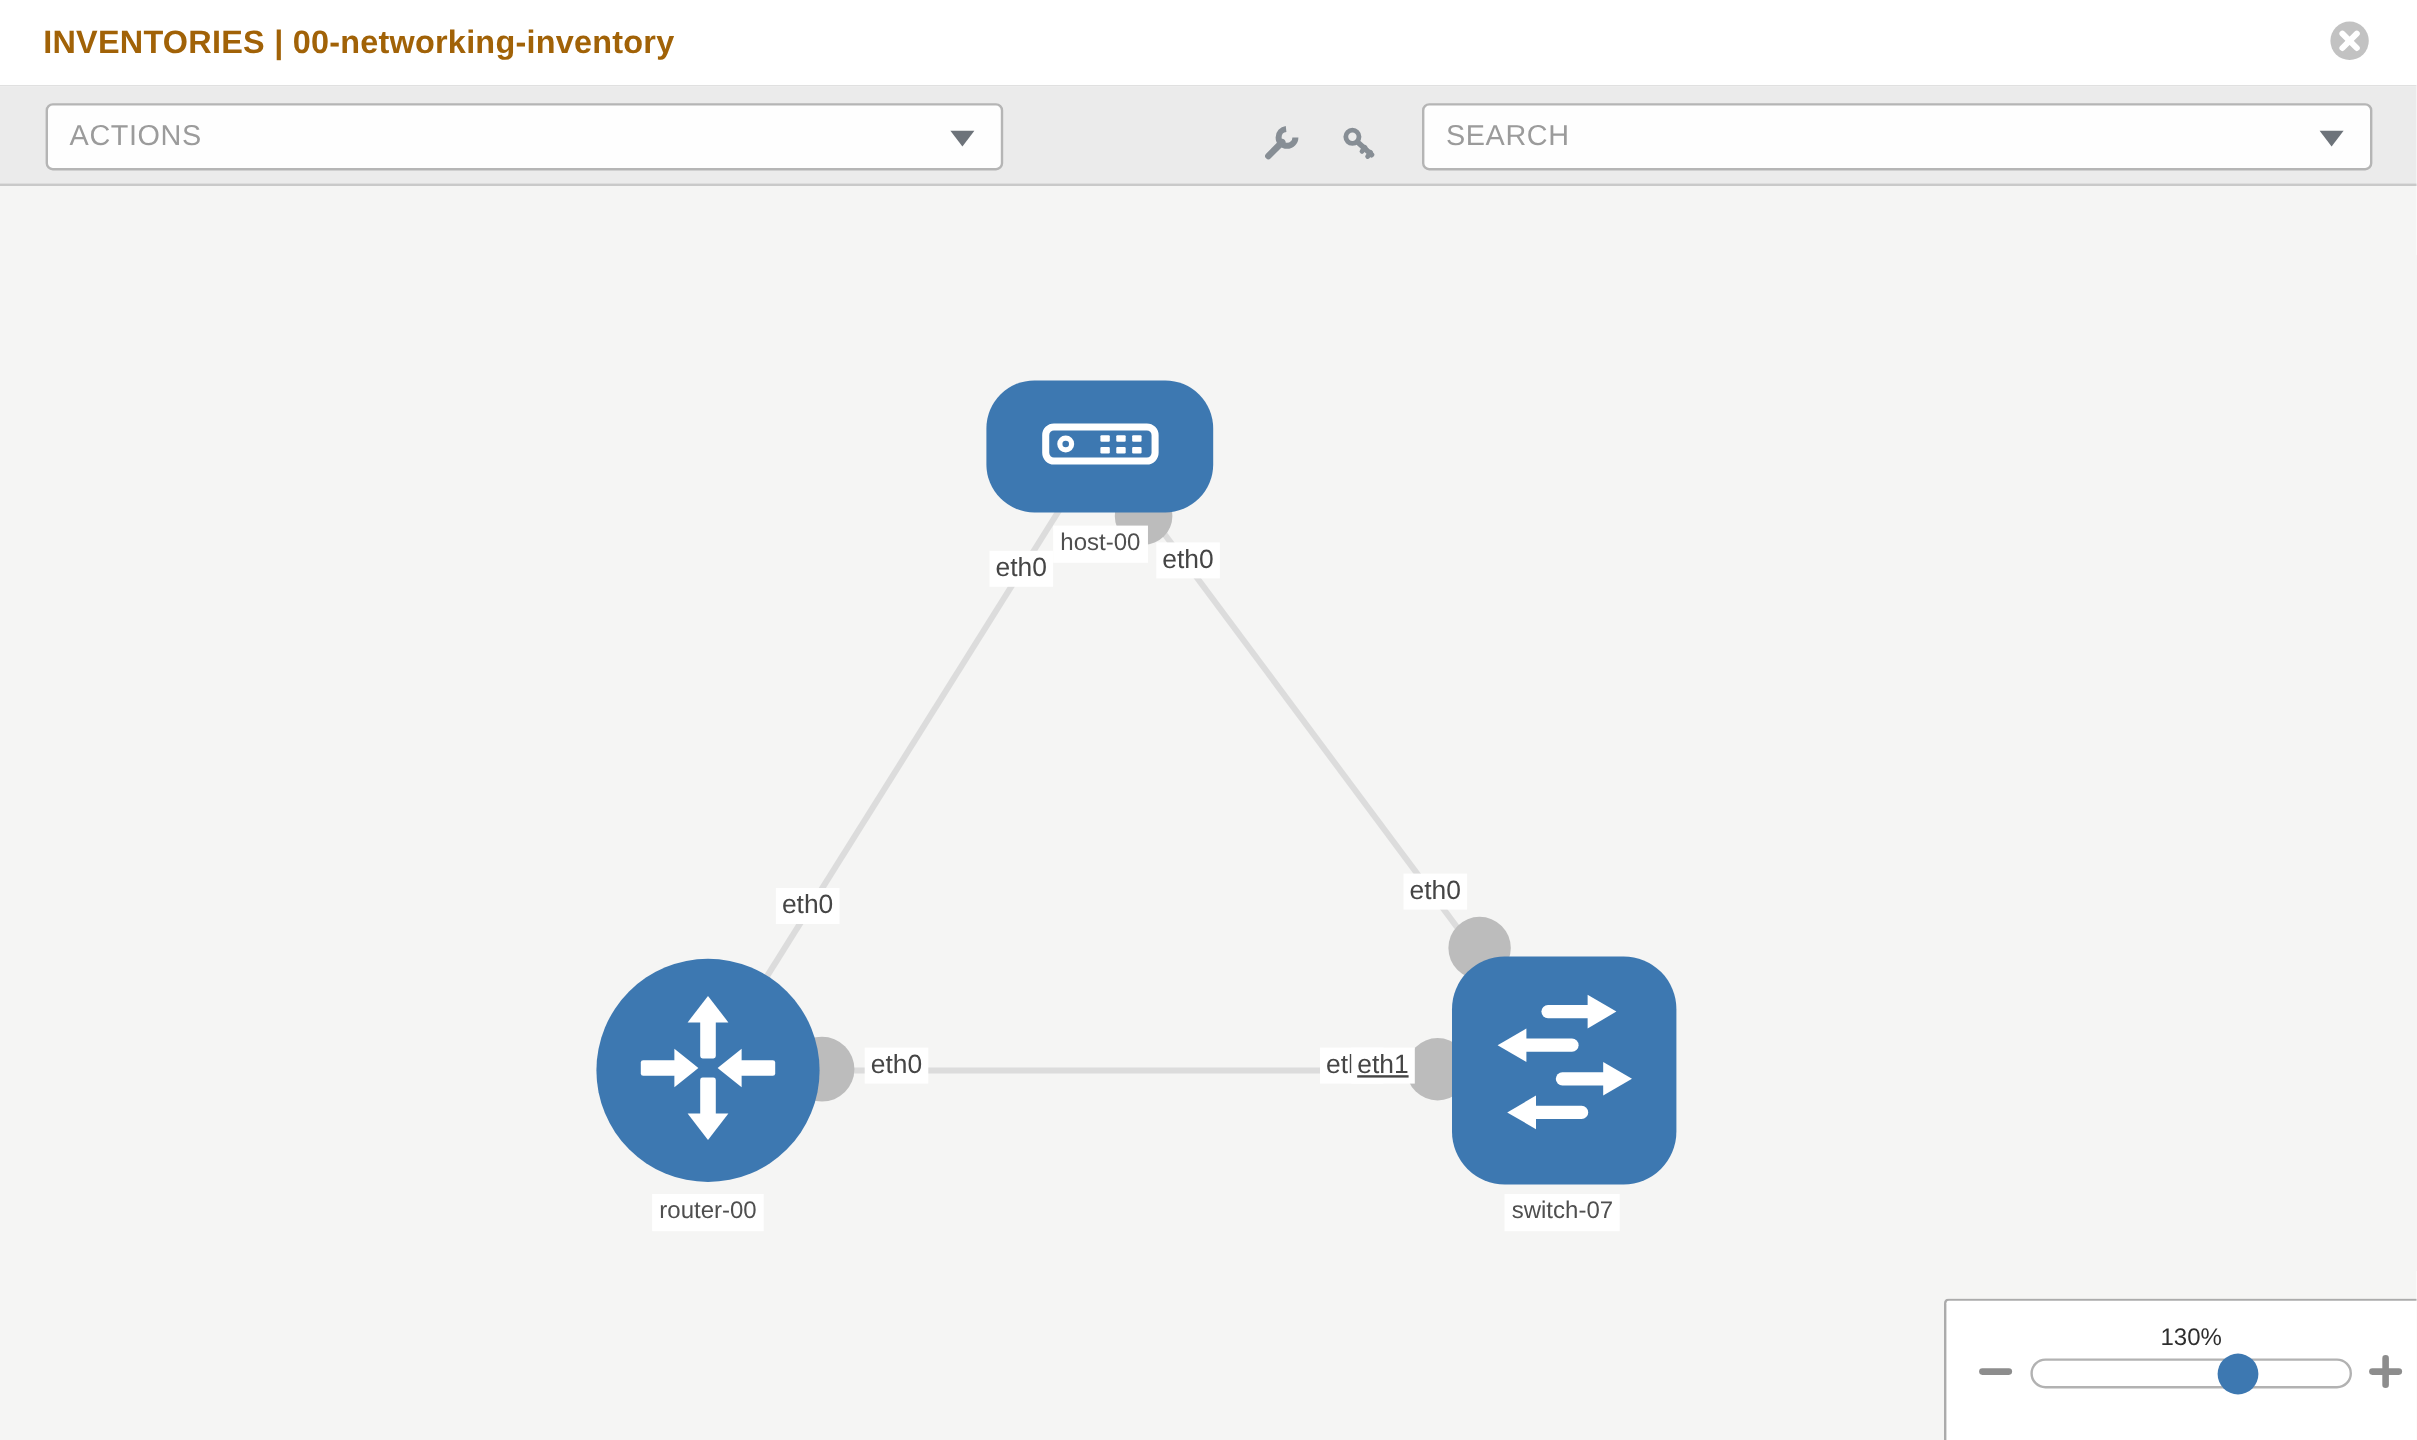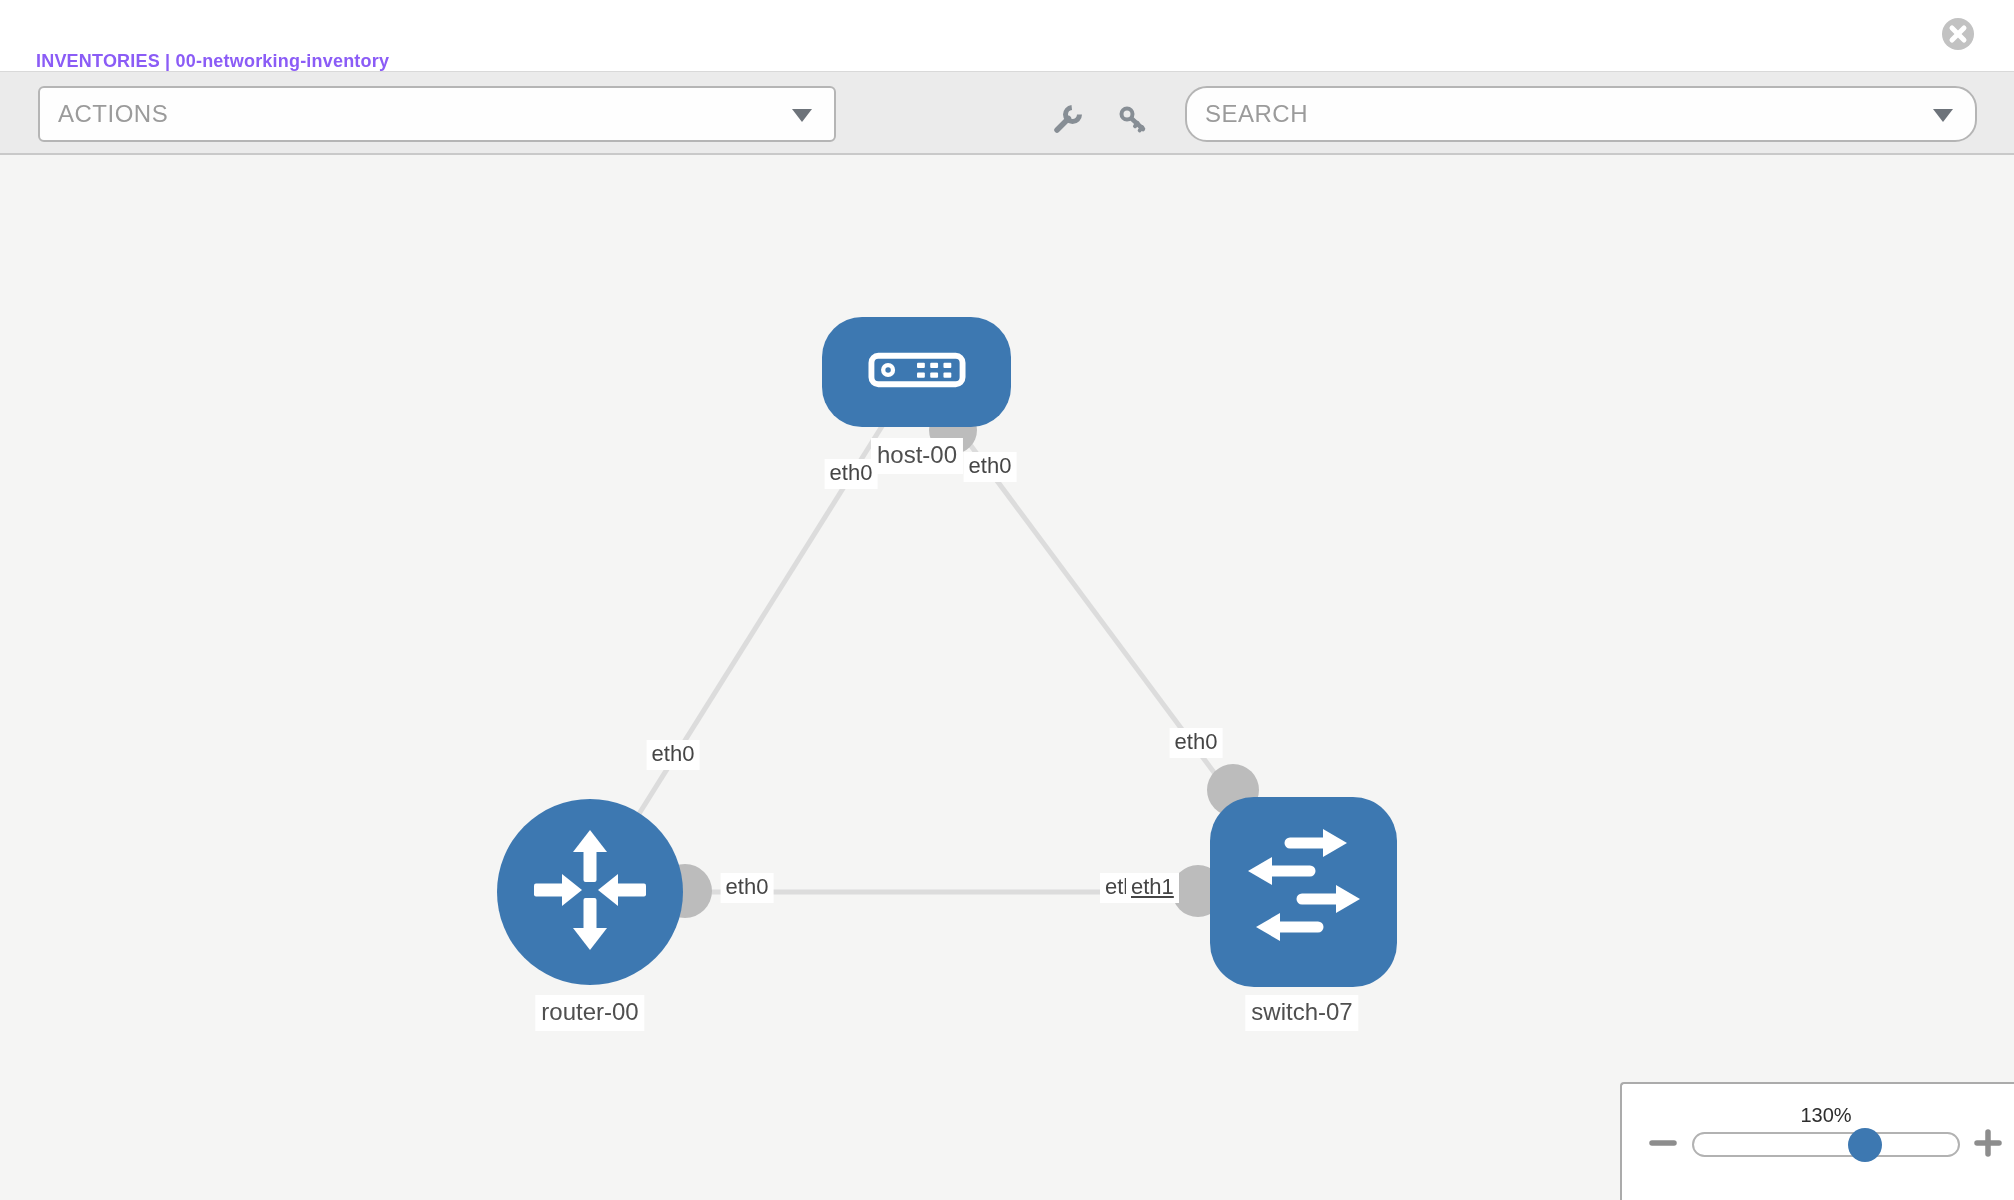--- a/index.html
+++ b/index.html
@@ -6,48 +6,48 @@
     --node-blue:#3d78b1; --link-gray:#dcdcdc; --connector-gray:#bcbcbc;
     --canvas-bg:#f5f5f4; --toolbar-bg:#ebebeb;
   }
   *{box-sizing:border-box;margin:0;padding:0;}
   html,body{background:#fff;}
   body{font-family:"Liberation Sans",sans-serif;}
   #app{position:relative;width:2014px;height:1200px;overflow:hidden;background:#fff;}
 
   
   #header{position:absolute;left:0;top:0;width:2014px;height:72px;background:#fff;border-bottom:1px solid #d9d9d9;}
-  #title{position:absolute;left:36px;top:0;line-height:71px;font-size:18px;font-weight:bold;color:#8b5cf6;letter-spacing:.2px;margin-top:26px;}
+  #title{position:absolute;left:36px;top:0;line-height:71px;font-size:27px;font-weight:bold;color:#a16207;letter-spacing:.2px;}
   #close-btn{position:absolute;left:1941px;top:17px;width:34px;height:34px;border:none;background:transparent;cursor:pointer;padding:0;}
 
   
   #toolbar{position:absolute;left:0;top:72px;width:2014px;height:83px;background:var(--toolbar-bg,#ebebeb);border-bottom:2px solid #c9c9c9;padding-left:42px;}
   .select-box{position:absolute;top:14px;height:56px;background:#fefefe;border:2px solid #b5b5b5;border-radius:6px;cursor:pointer;}
   #actions-box{left:38px;width:798px;}
-  #search-box{left:1185px;width:792px;border-radius:22px;}
+  #search-box{left:1185px;width:792px;}
   .select-label{position:absolute;left:18px;top:0;line-height:52px;font-size:24px;color:#9b9b9b;letter-spacing:.5px;}
   .caret{position:absolute;right:22px;top:21px;width:0;height:0;border-left:10px solid transparent;border-right:10px solid transparent;border-top:13px solid #6d737a;}
   .tool-btn{position:absolute;top:14px;width:48px;height:56px;border:none;background:transparent;cursor:pointer;padding:0;}
   #wrench-btn{left:1043px;}
   #key-btn{left:1109px;}
   .tool-btn svg{display:block;margin:11px auto 0;}
 
   
   #stage{position:absolute;left:0;top:155px;width:2014px;height:1045px;background:var(--canvas-bg,#f5f5f4);overflow:hidden;}
   #wires{position:absolute;left:0;top:0;}
   .link{stroke:var(--link-gray,#dcdcdc);stroke-width:5;}
   .connector{fill:var(--connector-gray,#bcbcbc);cursor:pointer;}
 
   .node{position:absolute;background:var(--node-blue,#3d78b1);cursor:pointer;display:flex;align-items:center;justify-content:center;}
   #node-host{left:822px;top:162px;width:189px;height:110px;border-radius:40px;}
   #node-router{left:497px;top:644px;width:186px;height:186px;border-radius:50%;}
   #node-switch{left:1210px;top:642px;width:187px;height:190px;border-radius:44px;}
 
   .chip{position:absolute;background:#fff;color:#4f4f4f;white-space:nowrap;}
-  .node-label{font-size:24px;padding:3px 6px 5px;transform:translateX(-50%);}
+  .node-label{font-size:20px;padding:3px 6px 5px;transform:translateX(-50%);}
   .iface-label{font-size:22px;padding:1px 5px 3px;color:#454545;}
   .centered{transform:translateX(-50%);}
 
   
   #zoom-panel{position:absolute;left:1620px;top:927px;width:400px;height:130px;background:#fff;border-top:2px solid #ababab;border-left:2px solid #ababab;border-top-left-radius:4px;}
   #zoom-level{position:absolute;left:204px;top:10px;transform:translateX(-50%);font-size:20px;color:#2e2e2e;margin-top:10px;}
   .zoom-btn{position:absolute;width:36px;height:36px;border:none;background:transparent;cursor:pointer;padding:0;}
   #zoom-out-btn{left:23px;top:42px;}
   #zoom-in-btn{left:348px;top:42px;}
   #zoom-slider{position:absolute;left:70px;top:48px;width:268px;height:25px;background:#fff;border:2px solid #b2b2b2;border-radius:13px;cursor:pointer;}

